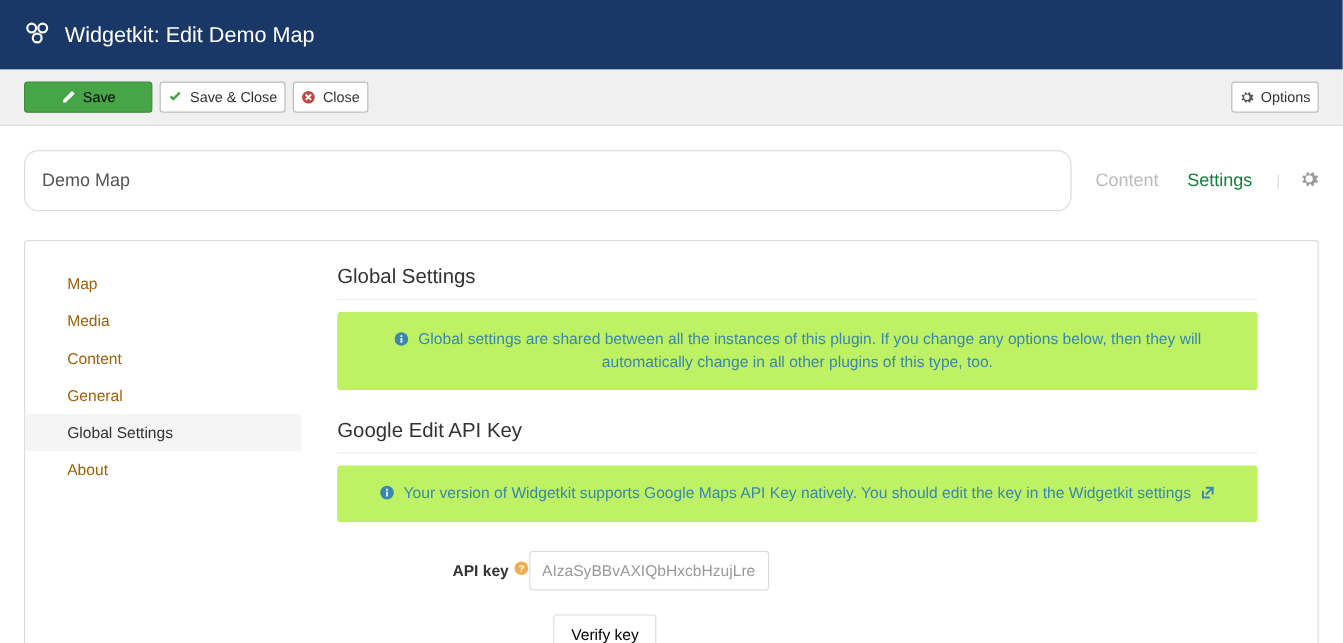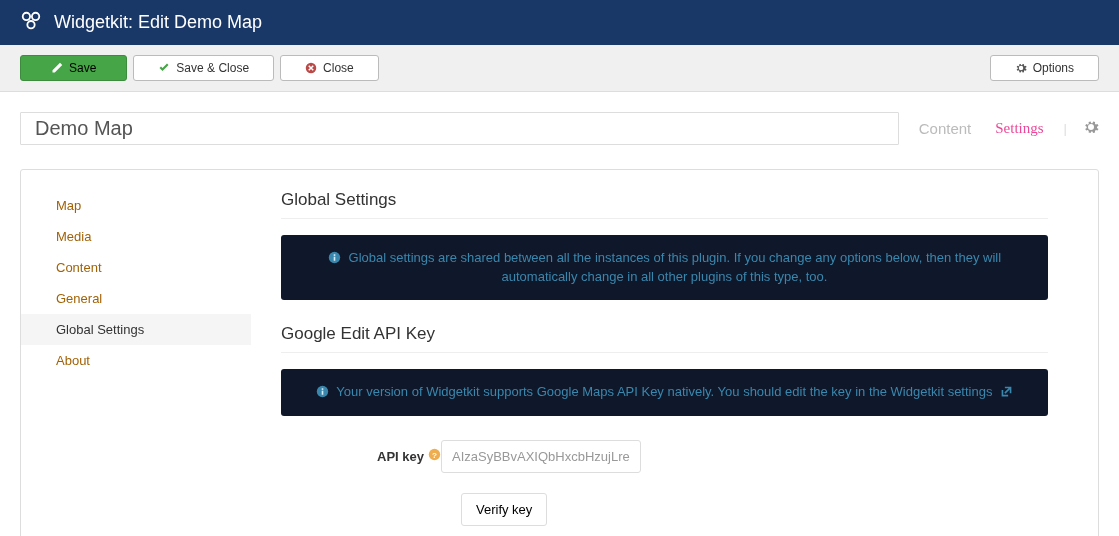--- a/index.html
+++ b/index.html
@@ -1,51 +1,51 @@
 <!DOCTYPE html>
 <html><head>
 <meta charset="utf-8">
 <style>
 * { box-sizing: border-box; margin: 0; padding: 0; }
 body { font-family: -apple-system, BlinkMacSystemFont, "Segoe UI", Helvetica, Arial, sans-serif; font-size: 13px; color: #333; background: #fff; }
 
-.header-bar { background: #1a3867; color: #fff; height: 45px; display: flex; align-items: center; padding: 16px 20px; justify-content: space-between; }
+.header-bar { background: #1a3867; color: #fff; height: 58px; display: flex; align-items: center; padding: 16px 20px; justify-content: space-between; }
 .header-left { display: flex; align-items: center; gap: 12px; }
 .header-icon svg { width: 22px; height: 22px; fill: #fff; }
 .header-title { font-size: 18px; font-weight: 300; }
 .joomla-logo { display: flex; align-items: center; gap: 6px; font-size: 22px; font-weight: 300; }
 .joomla-logo .reg { font-size: 10px; vertical-align: super; }
 
 .toolbar { background: #f0f0f0; border-bottom: 1px solid #ddd; padding: 10px 20px; display: flex; justify-content: space-between; align-items: center; }
 .toolbar-left { display: flex; gap: 6px; }
-.btn { display: inline-flex; align-items: center; gap: 6px; padding: 5px 24px; border: 1px solid #bbb; border-radius: 3px; background: #fff; font-size: 12px; cursor: pointer; color: #333; }
+.btn { display: inline-flex; align-items: center; gap: 6px; padding: 5px 6px; border: 1px solid #bbb; border-radius: 3px; background: #fff; font-size: 12px; cursor: pointer; color: #333; }
 .btn-success { background: #46a546; border-color: #3d8b3d; color: #000000; padding: 5px 30px; }
 .btn-success .icon { fill: #fff; }
 .btn .icon { width: 12px; height: 12px; }
 .btn .check-icon { fill: #46a546; }
 .btn .close-icon { fill: #b94a48; }
 .btn .gear-icon { fill: #555; }
 
 .content-wrap { padding: 20px; }
 .title-row { display: flex; align-items: center; gap: 16px; margin-bottom: 24px; }
-.title-input { flex: 1; border: 1px solid #ddd; border-radius: 1px; padding: 4px 14px; font-size: 20px; color: #555; }
+.title-input { flex: 1; border: 1px solid #ddd; border-radius: 12px; padding: 16px 14px; font-size: 15px; color: #555; }
 .tab-link { color: #bbb; font-size: 15px; cursor: pointer; padding: 0 4px; }
-.tab-link.active { color: #ec4899; font-family: Liberation Serif, serif; }
+.tab-link.active { color: #15803d; }
 .tab-divider { color: #ddd; }
 .gear-right svg { width: 16px; height: 16px; fill: #999; }
 
 .panel { border: 1px solid #ddd; border-radius: 3px; display: flex; }
 .sidebar { width: 230px; padding: 20px 0; }
 .sidebar-item { padding: 8px 35px; color: #a16207; font-size: 13px; cursor: pointer; }
 .sidebar-item.active { background: #f5f5f5; color: #333; }
 
 .main { flex: 1; padding: 20px 50px 30px 30px; }
 .section-title { font-size: 17px; font-weight: 400; color: #333; margin-bottom: 10px; border-bottom: 1px solid #eee; padding-bottom: 8px; }
 .section-title2 { margin-top: 24px; }
-.alert { background: #0f172a; color: #3a87ad; border-radius: 3px; padding: 14px 20px; font-size: 13px; text-align: center; margin-top: 16px; line-height: 1.4; }
+.alert { background: #bef264; color: #3a87ad; border-radius: 3px; padding: 14px 20px; font-size: 13px; text-align: center; margin-top: 4px; line-height: 1.4; }
 .alert .info-icon { display: inline-block; vertical-align: middle; margin-right: 4px; }
 .alert svg { width: 13px; height: 13px; fill: #3a87ad; vertical-align: -2px; }
 
 .form-row { display: flex; align-items: center; margin-top: 24px; }
 .form-label { width: 160px; text-align: right; font-weight: bold; font-size: 13px; color: #333; display: flex; justify-content: flex-end; align-items: center; gap: 4px; }
 .form-label .help-icon svg { width: 13px; height: 13px; fill: #f0ad4e; }
 .form-input { border: 1px solid #ddd; border-radius: 3px; padding: 8px 10px; font-size: 13px; color: #999; width: 200px; }
 .form-row-btn { margin-top: 20px; padding-left: 180px; }
 .btn-plain { border: 1px solid #ddd; background: #fff; padding: 8px 14px; border-radius: 3px; font-size: 13px; cursor: pointer; }
 

